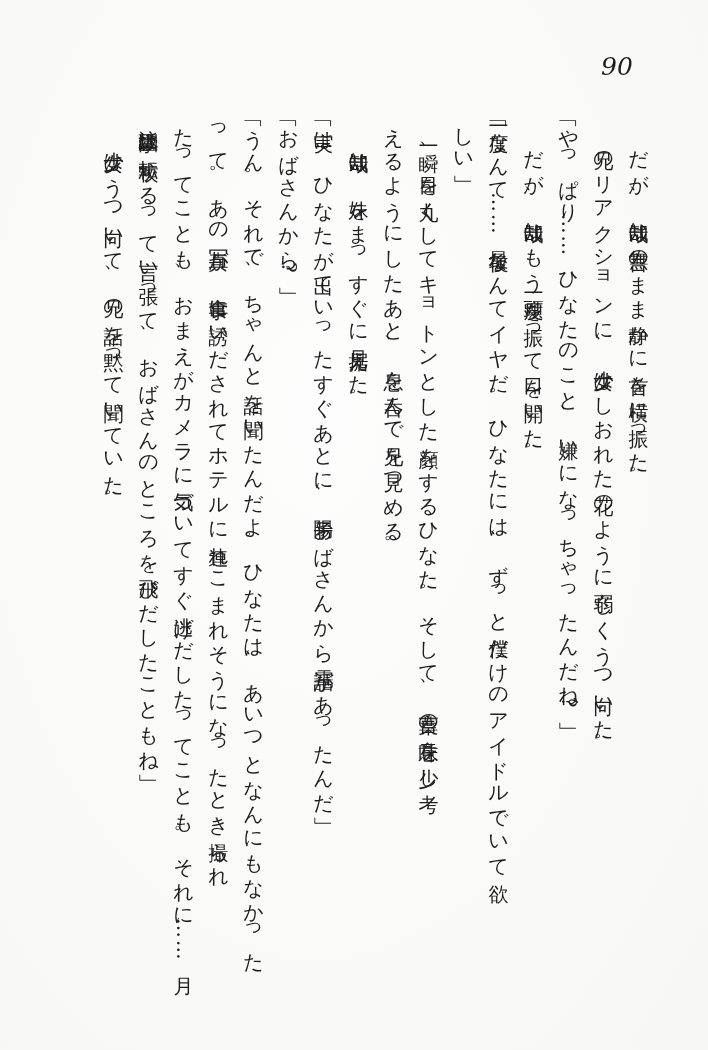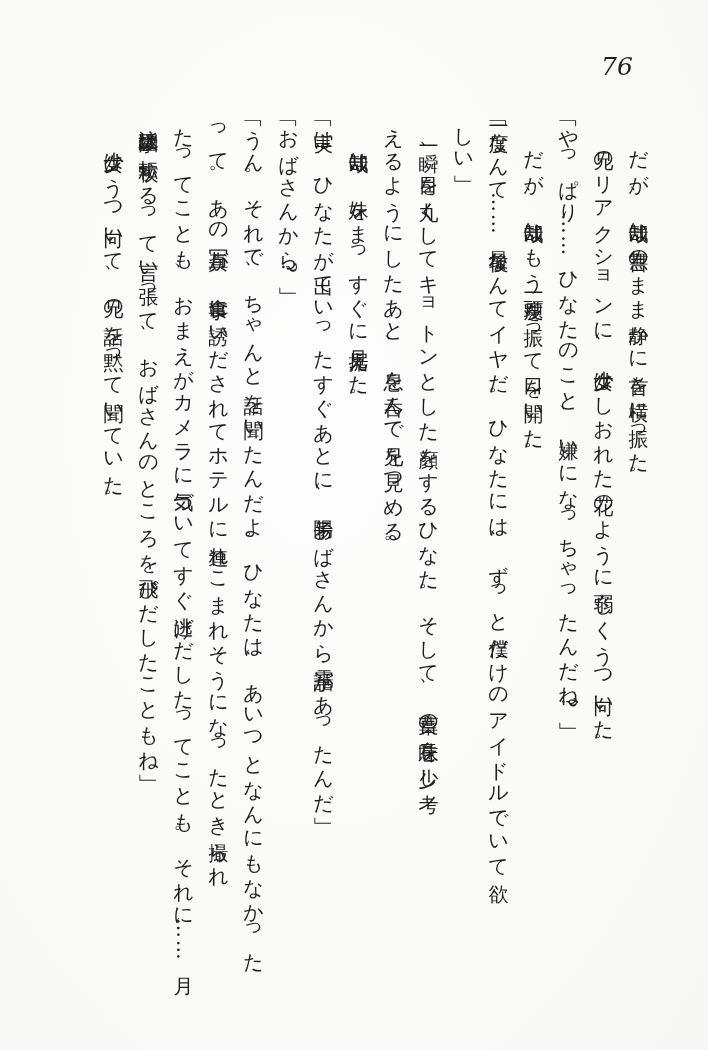--- a/index.html
+++ b/index.html
@@ -50,21 +50,21 @@
     white-space: nowrap;
   }
   .column.indent {
     text-indent: 22px;
   }
 </style>
 </head>
 <body>
 
 <div class="page">
-  <div class="page-number">76</div>
+  <div class="page-number">90</div>
   <div class="text-block">
       <div class="column indent">だが、知哉は無言のまま静かに首を横に振った。</div>
       <div class="column indent">兄のリアクションに、少女はしおれた花のように弱々しくうつ向いた。</div>
       <div class="column">「やっぱり……ひなたのこと、嫌いになっちゃったんだね?」</div>
       <div class="column indent">だが、知哉はもう一度頭を振って口を開いた。</div>
       <div class="column">「一度なんて……最後なんてイヤだ。ひなたには、ずっと僕だけのアイドルでいて欲</div>
       <div class="column">しい」</div>
       <div class="column indent">一瞬、目を丸くしてキョトンとした顔をするひなた。そして、言葉の意味を少し考</div>
       <div class="column">えるようにしたあと、息を呑んで兄を見つめる。</div>
       <div class="column indent">知哉は、妹をまっすぐに見据えた。</div>

